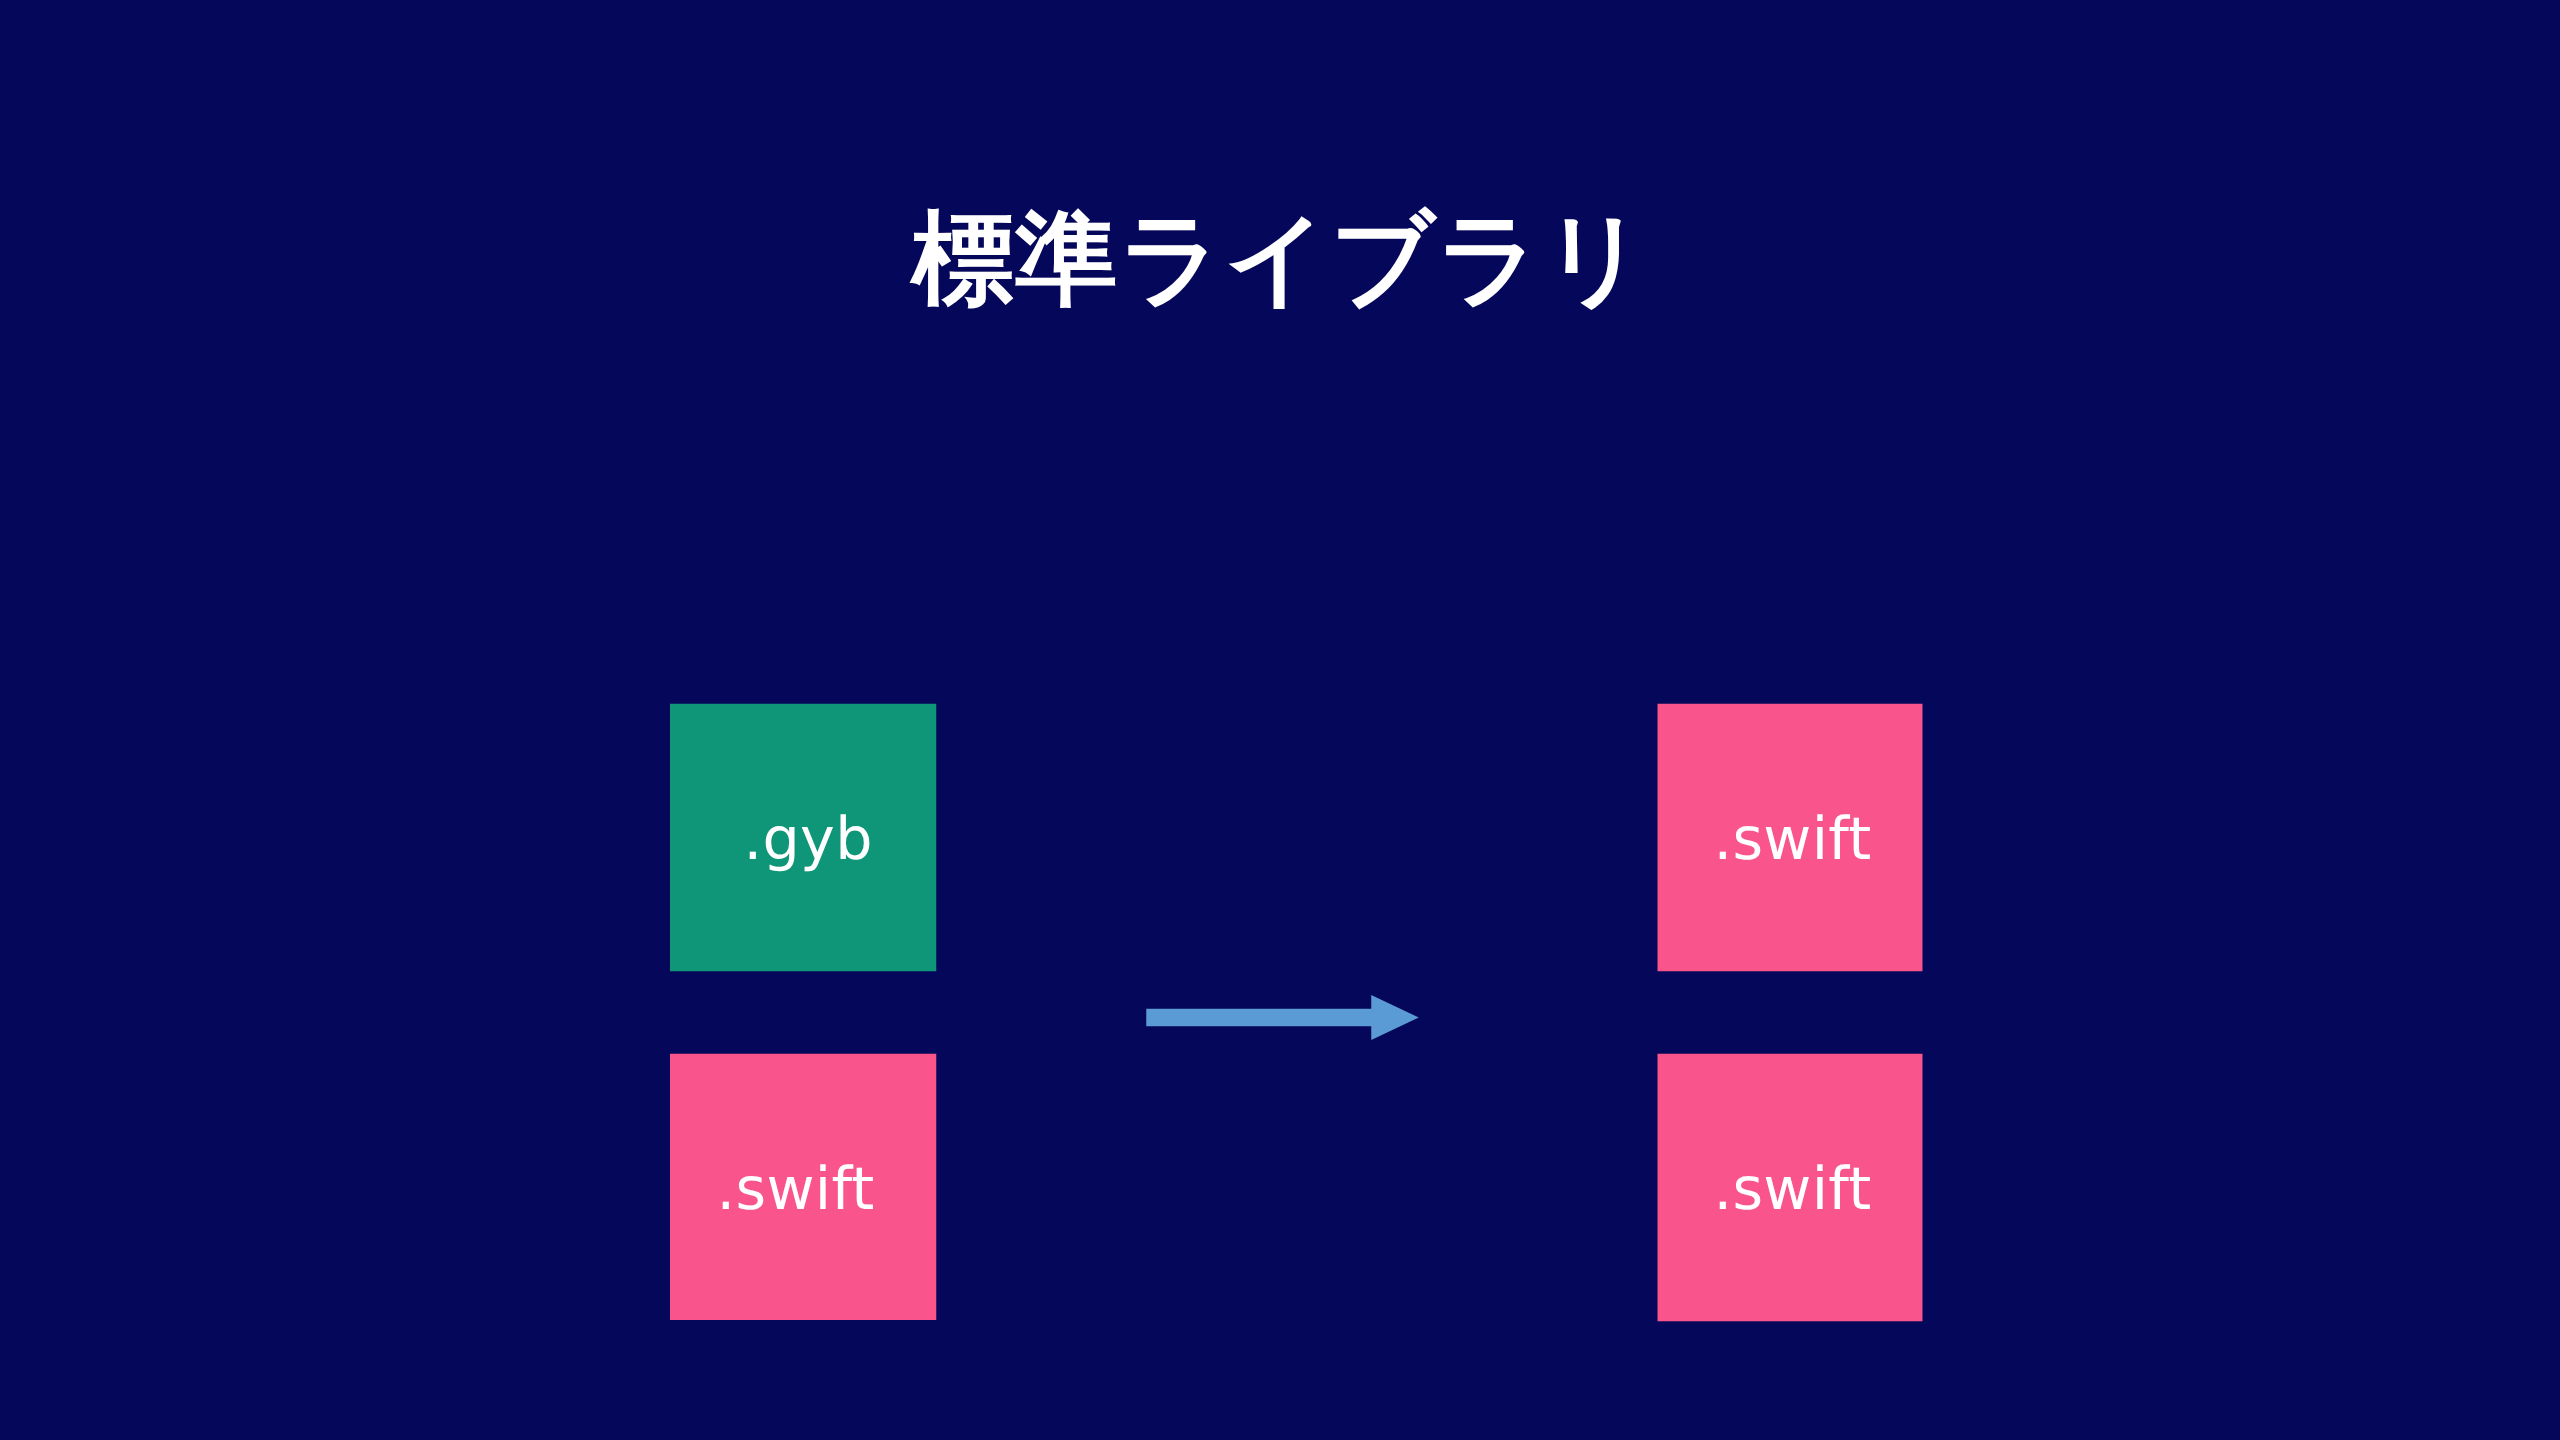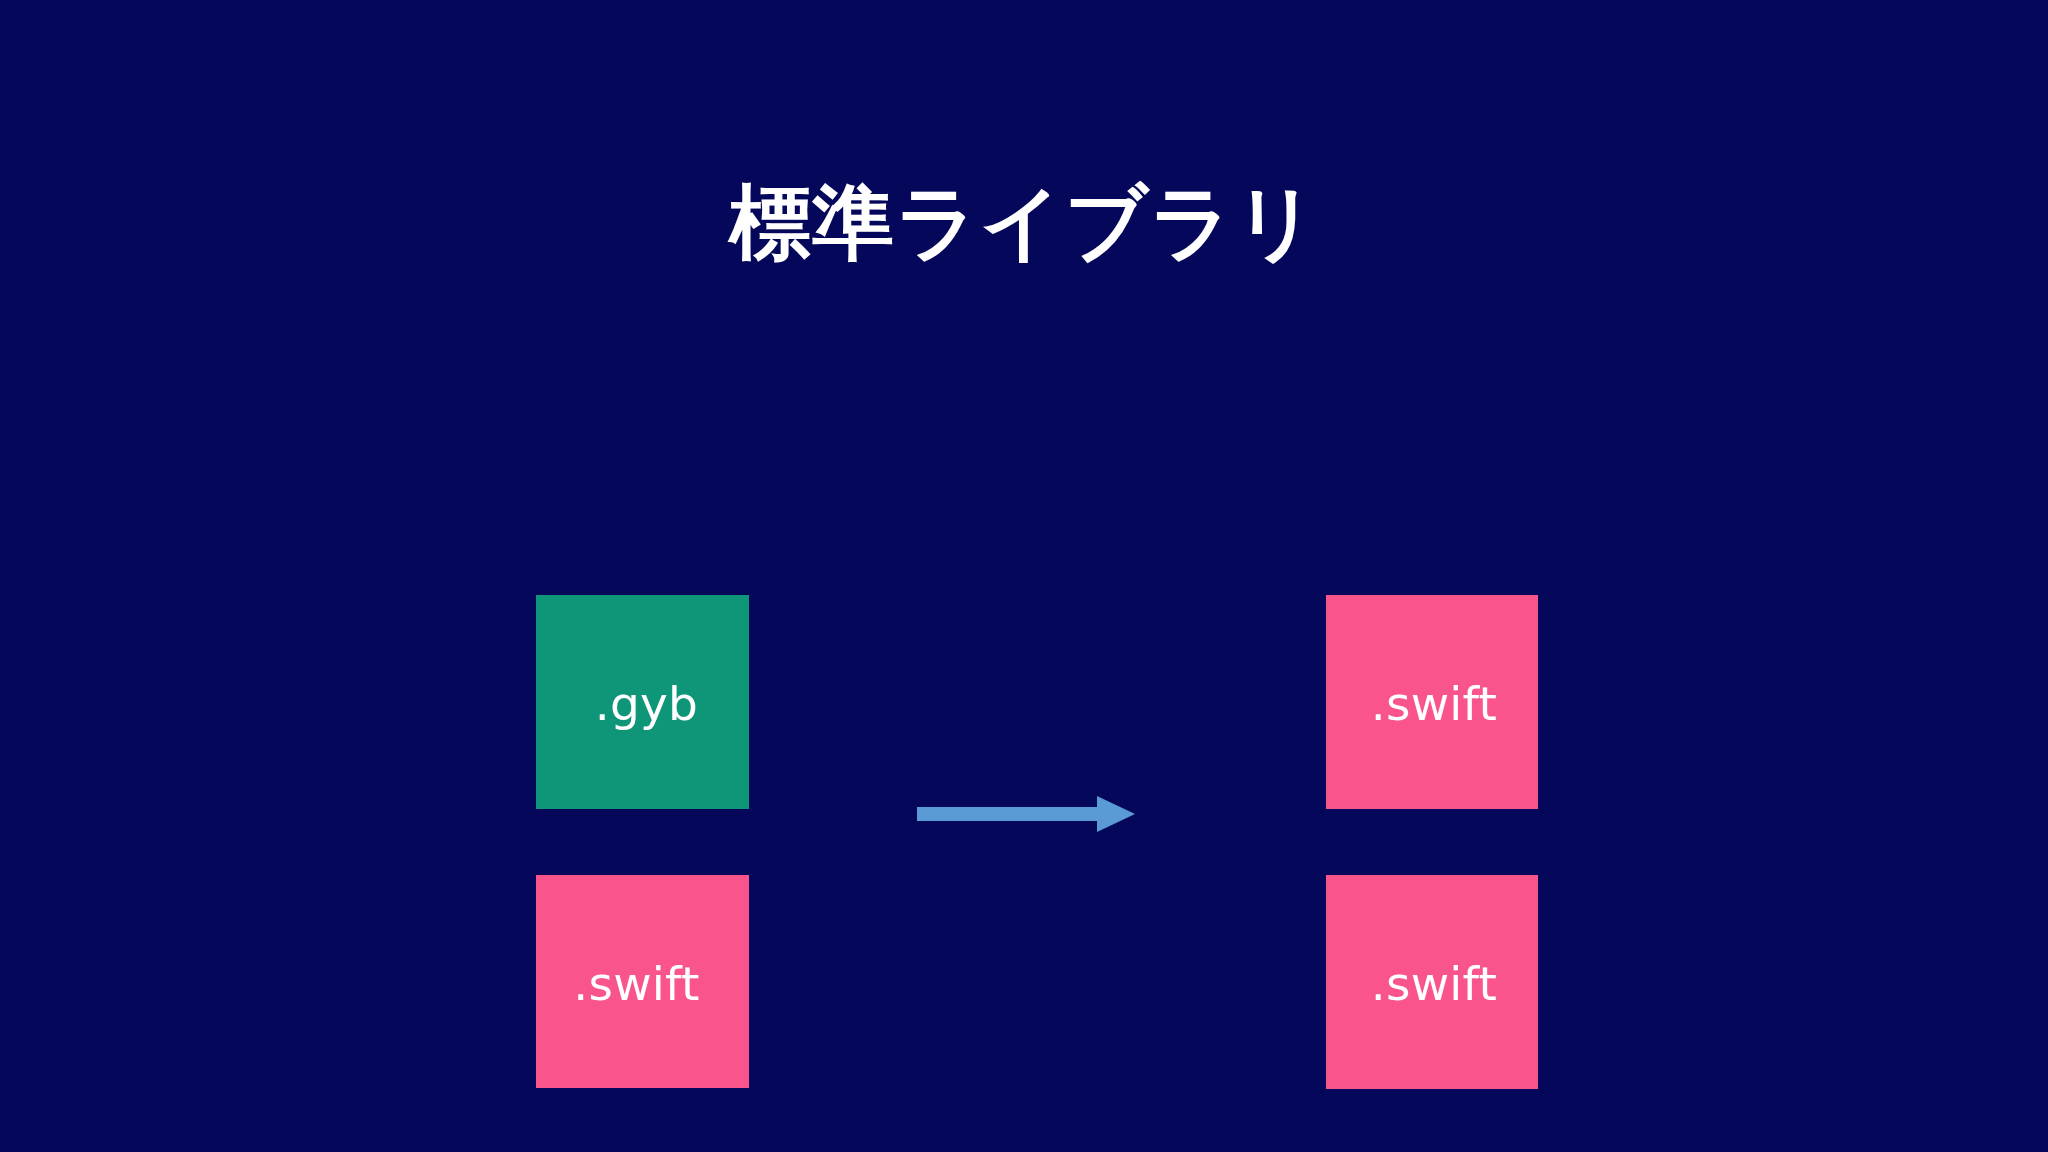--- a/index.html
+++ b/index.html
@@ -16,21 +16,21 @@
     background: #05075a;
     overflow: hidden;
     font-family: "DejaVu Sans", "Liberation Sans", sans-serif;
     -webkit-font-smoothing: antialiased;
   }
 
   
   #slide-title {
     position: absolute;
     left: 0;
-    top: 180px;
+    top: 165px;
     width: 2048px;
     text-align: center;
     color: #ffffff;
     font-family: "DejaVu Sans", "Liberation Sans", sans-serif;
     font-weight: 700;
     font-size: 82px;
     line-height: 1.05;
     letter-spacing: 0.01em;
     white-space: nowrap;
     user-select: none;
@@ -42,21 +42,20 @@
     left: 0;
     top: 0;
     width: 2048px;
     height: 1152px;
   }
 
   .file-box {
     position: absolute;
     box-sizing: border-box;
     display: block;
-    margin-top: 32px;
   }
 
   .file-box .file-label {
     position: absolute;
     left: 0;
     right: 0;
     top: 50%;
     transform: translateY(-46%);
     text-align: center;
     color: #ffffff;

